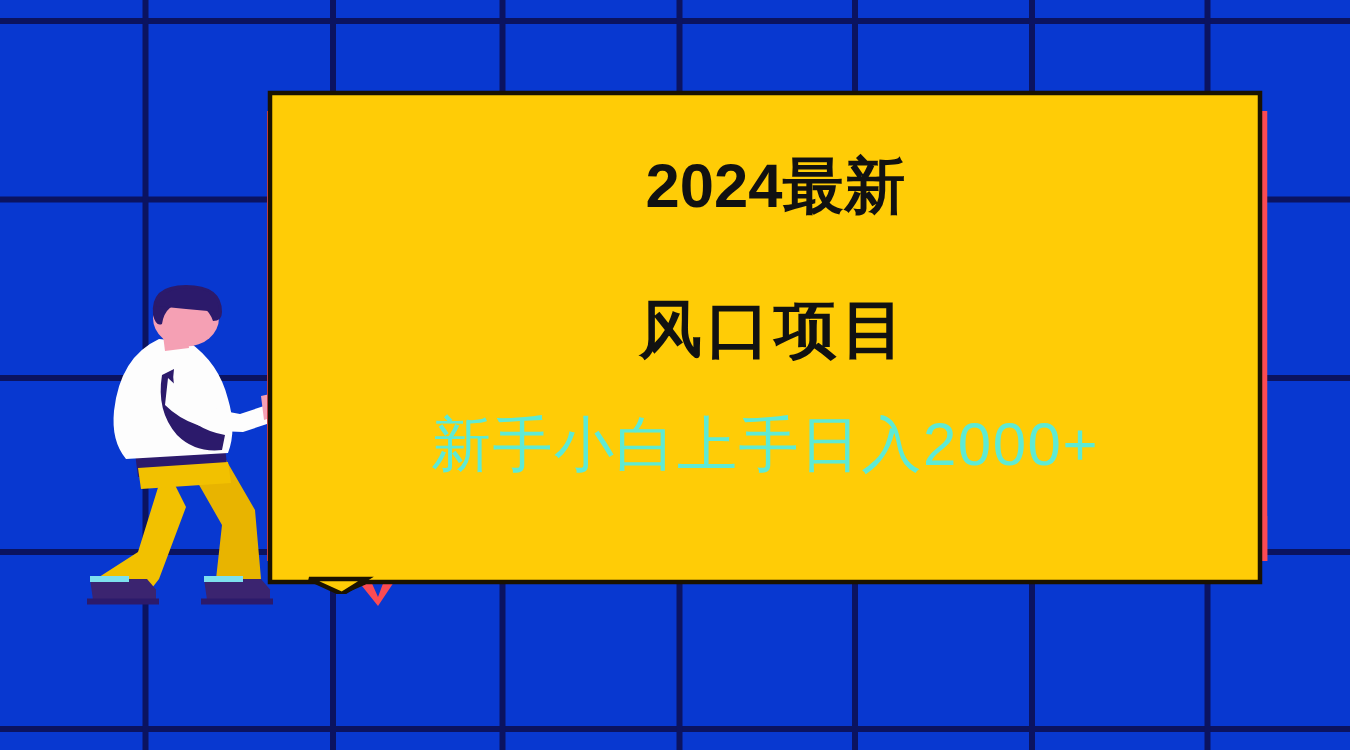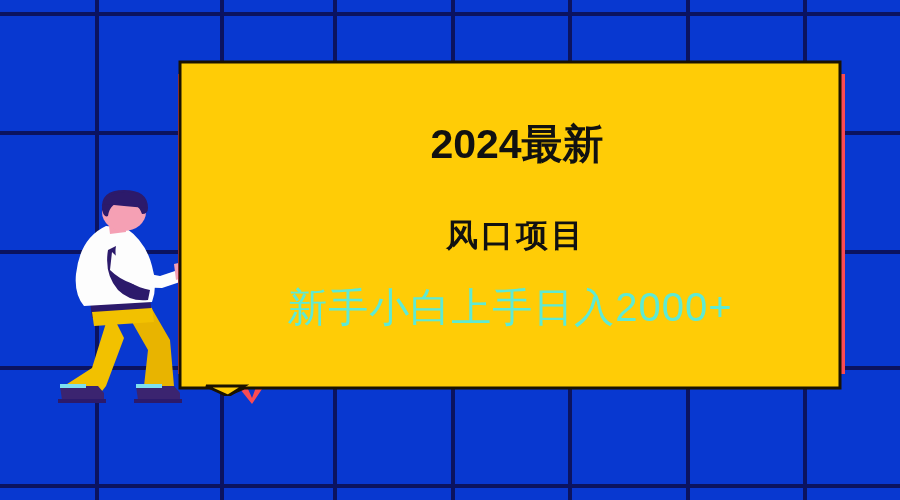--- a/index.html
+++ b/index.html
@@ -73,34 +73,34 @@
     left: 178px;
     top: 60px;
     width: 664px;
     height: 336px;
     z-index: 5;
     display: flex;
     flex-direction: column;
     align-items: center;
     justify-content: flex-start;
     box-sizing: border-box;
-    padding-top: 64px;
+    padding-top: 44px;
     pointer-events: none;
   }
   .line-1 {
     font-size: 41px;
     font-weight: bold;
     color: #111111;
     letter-spacing: 0px;
     line-height: 1;
     margin: 0 0 0 14px;
     white-space: nowrap;
   }
   .line-2 {
-    font-size: 32px;
+    font-size: 42px;
     font-weight: bold;
     color: #111111;
     line-height: 1;
     margin: 54px 0 0 12px;
     letter-spacing: 3px;
     white-space: nowrap;
   }
   .line-3 {
     font-size: 40px;
     font-weight: normal;

